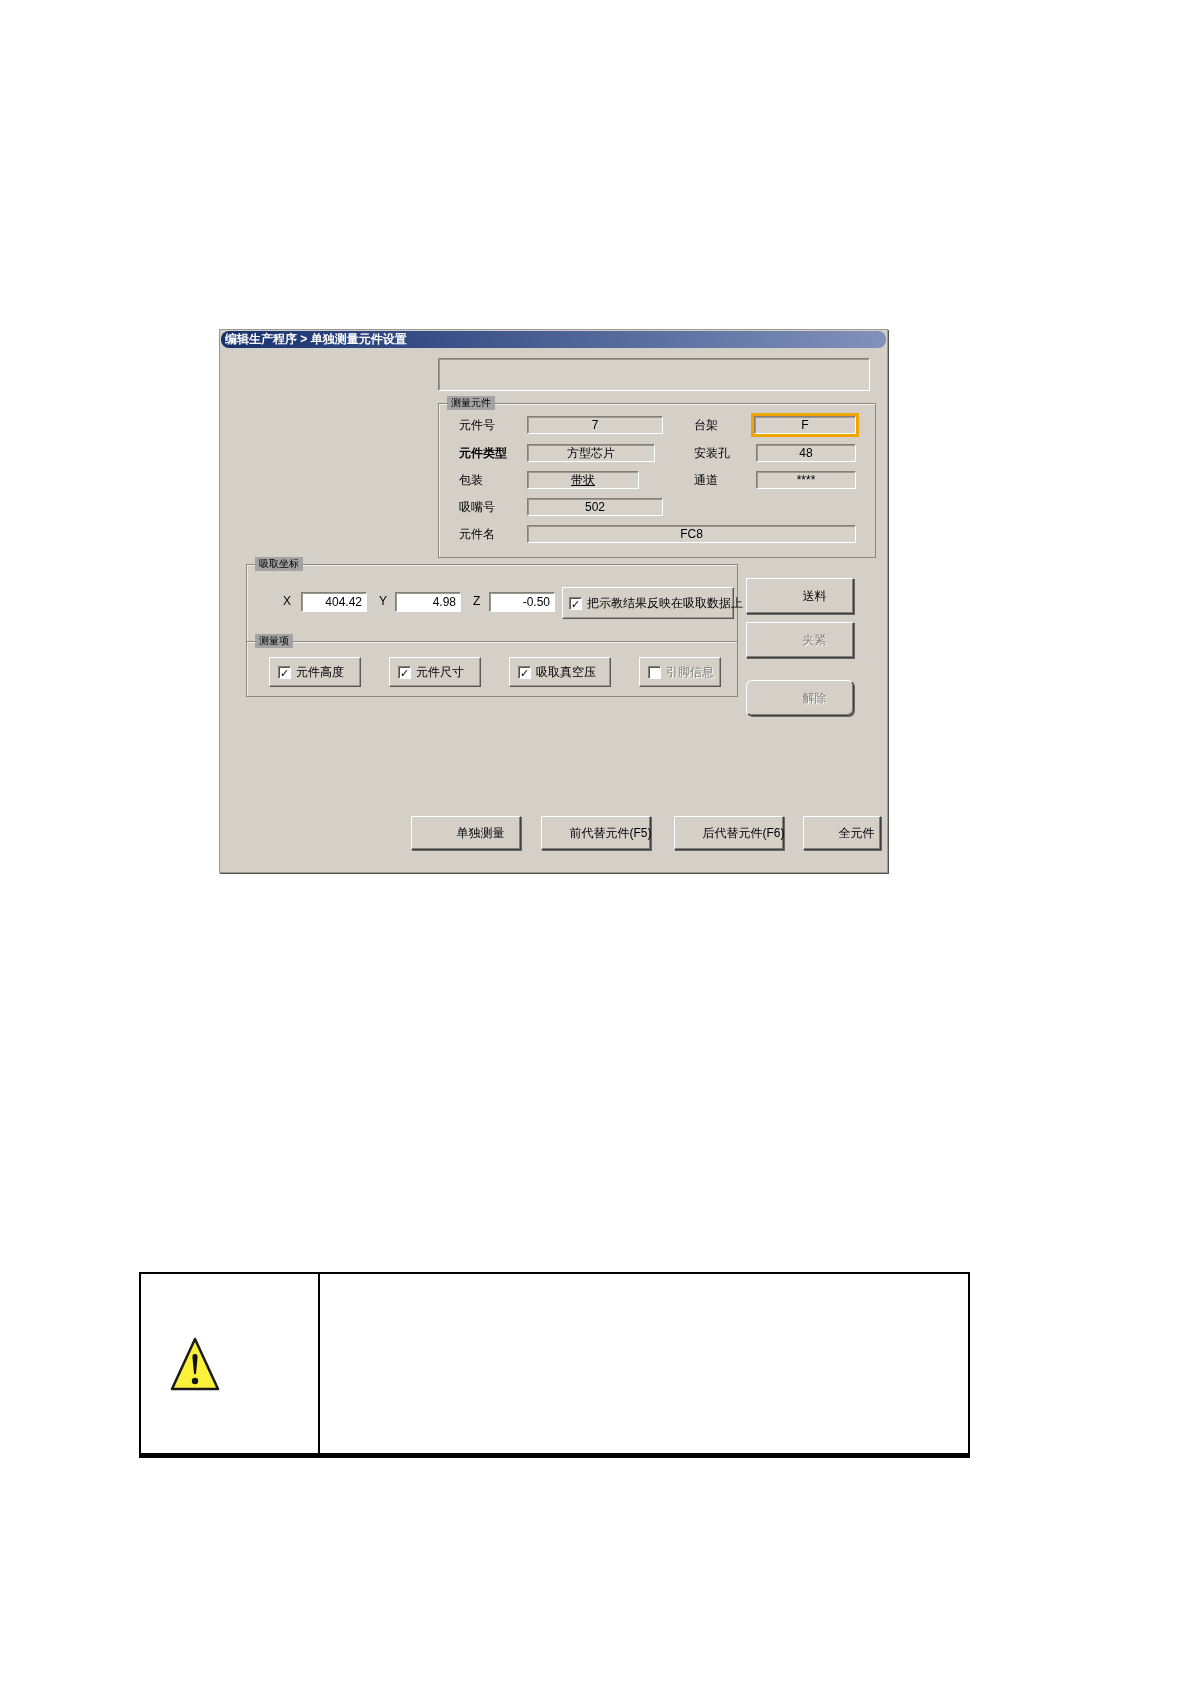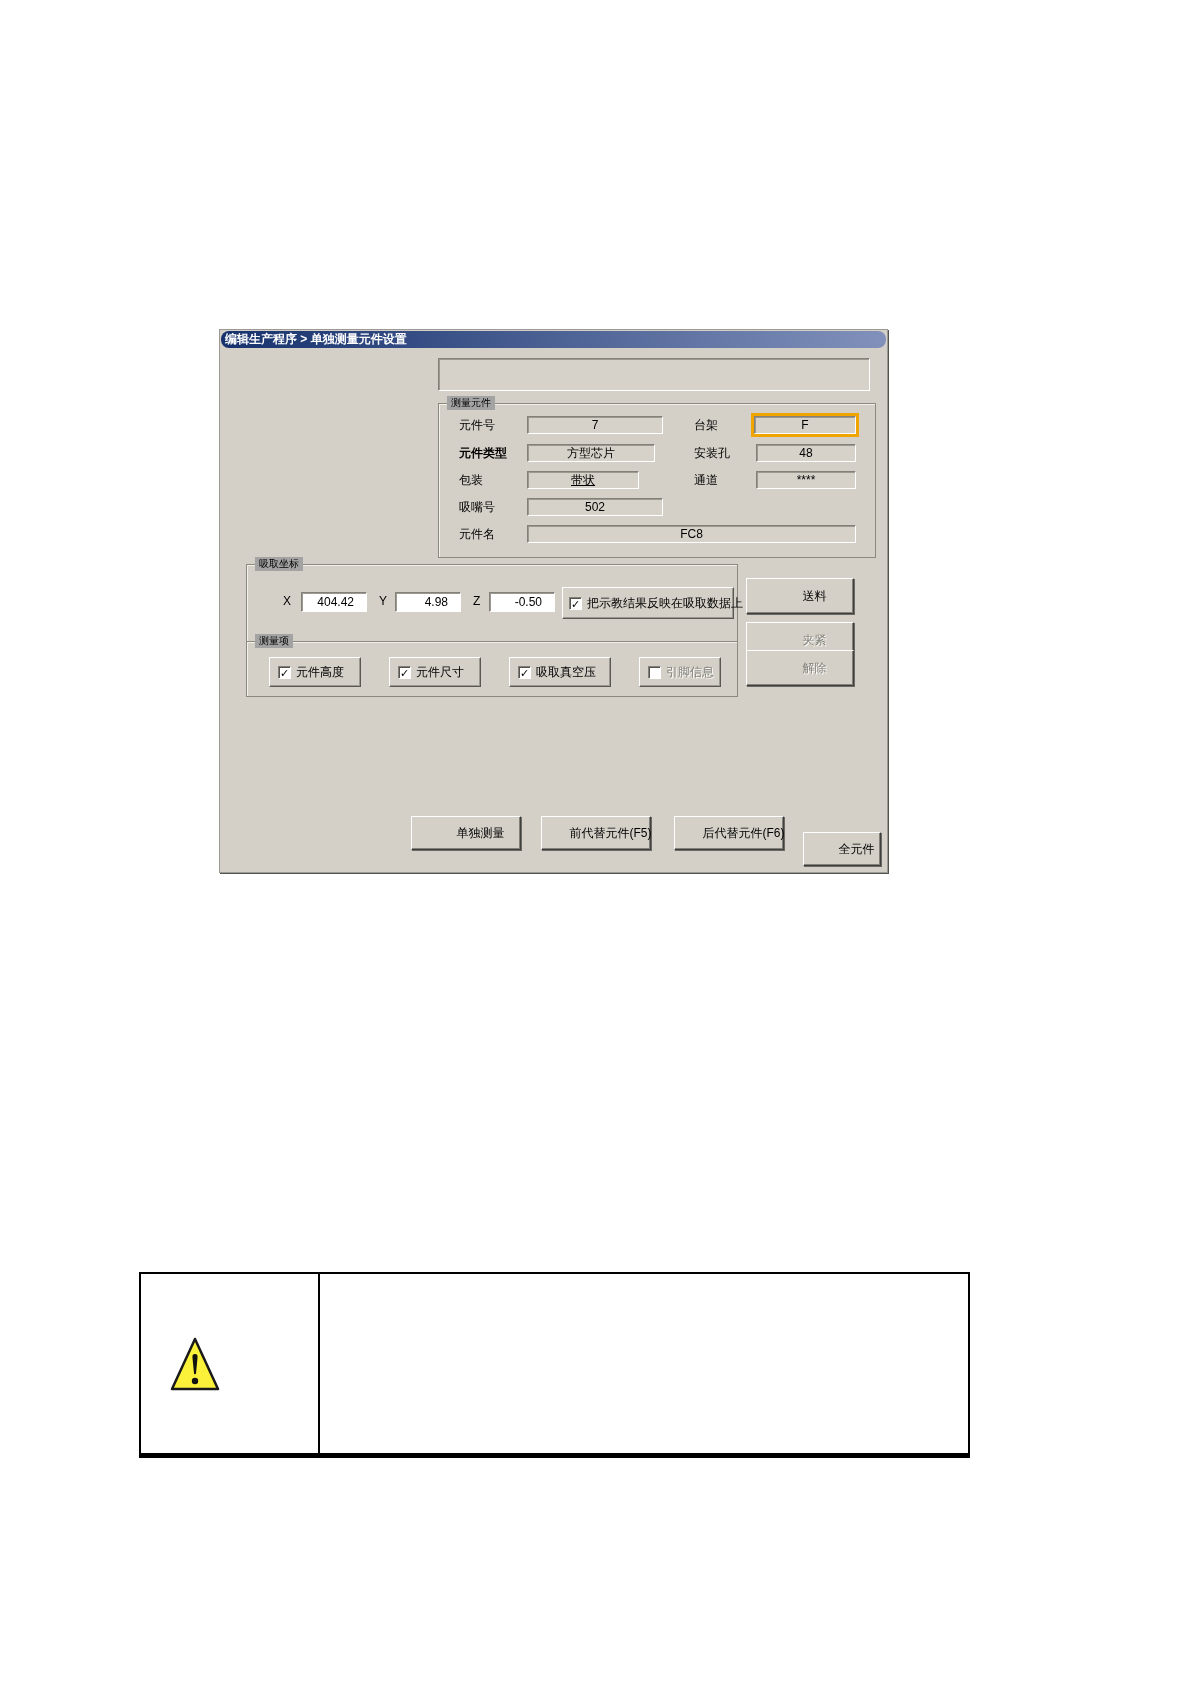--- a/index.html
+++ b/index.html
@@ -46,21 +46,21 @@
   }
   .hl-wrap .fld { position:static; width:100%; height:100%; }
   
   .g-pickup { left:26px; top:234px; width:492px; height:78px; }
   .coord-label { position:absolute; top:29px; font-size:12px; }
   .coord-input {
     position:absolute; top:27px; width:66px; height:20px; background:#fff;
     border:1px solid; border-color:#828078 #ffffff #ffffff #828078;
     box-shadow:inset 1px 1px 0 #9b9890;
     font-family:"Liberation Sans","DejaVu Sans",sans-serif; font-size:12px;
-    text-align:right; padding-right:12px;
+    text-align:right; padding-right:4px;
   }
   .raised {
     background:#d4d0c8;
     border:1px solid; border-color:#ffffff #5a5852 #5a5852 #ffffff;
     box-shadow:inset -1px -1px 0 #9b9890;
   }
   .reflect-panel {
     position:absolute; left:315px; top:22px; width:172px; height:32px;
     display:flex; align-items:center; padding-left:6px; gap:5px;
   }
@@ -180,26 +180,26 @@
         <span class="cb-label">吸取真空压</span>
       </div>
       <div class="item-panel raised" style="left:392px;width:82px;">
         <span class="cb disabled"></span>
         <span class="cb-label disabled">引脚信息</span>
       </div>
     </div>
 
     <div class="btn side-btn" style="top:248px;">送料</div>
     <div class="btn side-btn disabled" style="top:292px;">夹紧</div>
-    <div class="btn side-btn disabled" style="top:320px;">解除</div>
+    <div class="btn side-btn disabled" style="top:350px;border-radius:6px;">解除</div>
 
     <div class="btn bot-btn" style="left:191px;width:110px;">单独测量</div>
     <div class="btn bot-btn" style="left:321px;width:110px;">前代替元件(F5)</div>
     <div class="btn bot-btn" style="left:454px;width:110px;">后代替元件(F6)</div>
-    <div class="btn bot-btn" style="left:583px;width:78px;margin-top:16px;">全元件</div>
+    <div class="btn bot-btn" style="left:583px;width:78px;">全元件</div>
   </div>
 
   <div class="warn-table">
     <div class="warn-cell-icon">
       <svg class="warn-icon" width="52" height="58" viewBox="0 0 52 58">
         <polygon points="26,4 49,54 3,54" fill="#fcf13a" stroke="#1a1a1a" stroke-width="2.5" stroke-linejoin="round"></polygon>
         <path d="M26 19 C23.7 19 23.2 20.6 23.5 23 L25 38.5 C25.1 39.6 26.9 39.6 27 38.5 L28.5 23 C28.8 20.6 28.3 19 26 19 Z" fill="#111"></path>
         <circle cx="26" cy="46" r="3.2" fill="#111"></circle>
       </svg>
     </div>

